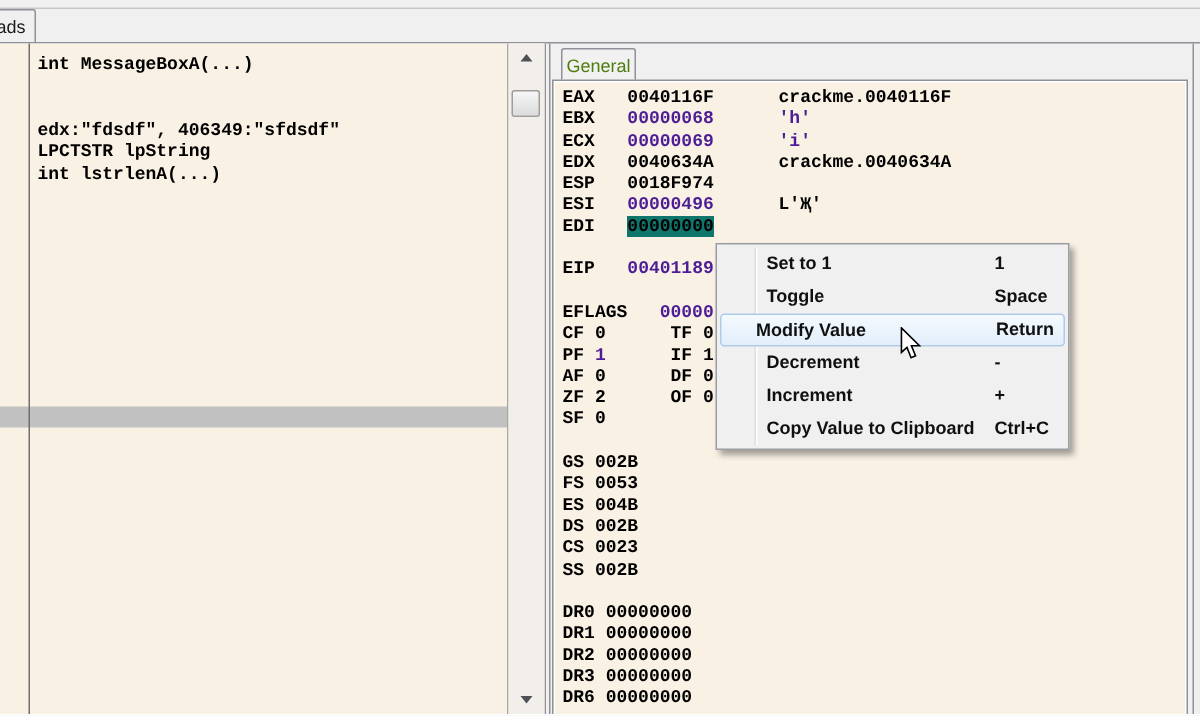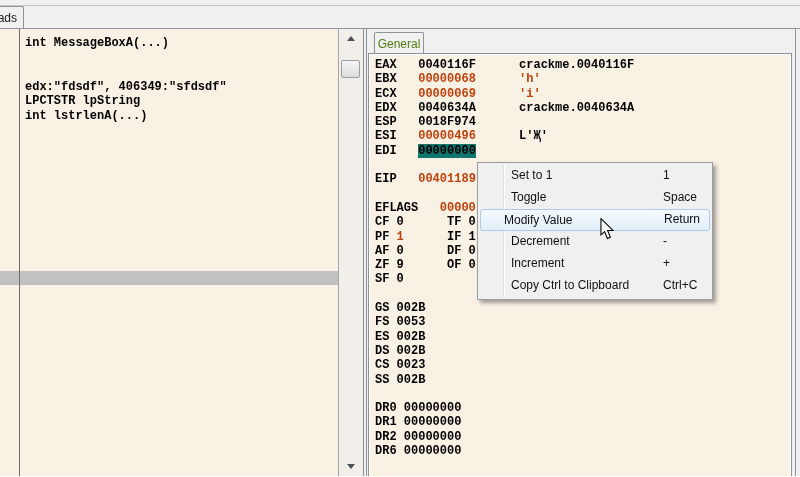--- a/index.html
+++ b/index.html
@@ -37,30 +37,30 @@
   
   #reg-dock-left{left:366px;top:29px;height:448px;background:#8E9199;}
   #reg-dock-right{left:795px;top:29px;height:448px;background:#8E9199;}
   #general-tab{position:absolute;left:374px;top:32px;width:50px;height:22px;box-sizing:border-box;
      background:#F1F1F1;border:1px solid #8E9199;border-bottom:none;border-radius:2px 2px 0 0;
      font-size:12px;color:#4d7c0f;text-align:center;padding-top:4px;}
   #registers-frame{position:absolute;left:368px;top:53px;width:424px;height:430px;box-sizing:border-box;
      border:1px solid #8E9199;background:#FAF1E5;box-shadow:inset 0 0 0 1px #FFFFFF;}
   #register-rows{position:absolute;left:375px;top:58px;z-index:2;}
   .reg-row{height:14.3px;white-space:pre;line-height:14.3px;}
-  .reg-row .red{color:#c2410c;}
+  .reg-row .red{color:#4c1d95;}
   .reg-row .sel{background:#0f766e;}
 
   
   #context-menu{position:absolute;left:477px;top:162px;width:236px;box-sizing:border-box;z-index:5;
      background:#F0F0F0;border:1px solid #9A9DA1;padding:2px;margin:0;list-style:none;
      box-shadow:3px 3px 4px rgba(0,0,0,0.35);}
   #menu-gutter-line{position:absolute;left:25px;top:2px;bottom:2px;width:1px;background:#DDDEE0;box-shadow:1px 0 0 #FFFFFF;}
   #context-menu li{position:relative;height:22px;line-height:21px;box-sizing:border-box;
-     padding-left:31px;font-size:12px;color:#101010;}
+     padding-left:31px;font-size:12px;color:#101010;font-weight:bold;}
   #context-menu li .shortcut{position:absolute;left:183px;top:0;}
   #context-menu li.hl{border:1px solid #AECBEA;border-radius:3px;
      background:linear-gradient(#F4FAFE,#E2EEFA);padding-left:23px;}
   #context-menu li.hl .shortcut{top:-1px;}
 
   
   #mouse-cursor{position:absolute;left:600px;top:218px;z-index:10;}
 </style>
 </head>
 <body>
@@ -102,43 +102,44 @@
       <div class="reg-row"><span>ESP   </span><span>0018F974</span></div>
       <div class="reg-row"><span>ESI   </span><span class="red">00000496</span><span>      L'Җ'</span></div>
       <div class="reg-row"><span>EDI   </span><span class="sel">00000000</span></div>
       <div class="reg-row"> </div>
       <div class="reg-row"><span>EIP   </span><span class="red">00401189</span></div>
       <div class="reg-row"> </div>
       <div class="reg-row"><span>EFLAGS   </span><span class="red">00000</span></div>
       <div class="reg-row"><span>CF 0      TF 0</span></div>
       <div class="reg-row"><span>PF </span><span class="red">1</span><span>      IF 1</span></div>
       <div class="reg-row"><span>AF 0      DF 0</span></div>
-      <div class="reg-row"><span>ZF 9      OF 0</span></div>
+      <div class="reg-row"><span>ZF 2      OF 0</span></div>
       <div class="reg-row"><span>SF 0</span></div>
       <div class="reg-row"> </div>
       <div class="reg-row"><span>GS 002B</span></div>
       <div class="reg-row"><span>FS 0053</span></div>
-      <div class="reg-row"><span>ES 002B</span></div>
+      <div class="reg-row"><span>ES 004B</span></div>
       <div class="reg-row"><span>DS 002B</span></div>
       <div class="reg-row"><span>CS 0023</span></div>
       <div class="reg-row"><span>SS 002B</span></div>
       <div class="reg-row"> </div>
       <div class="reg-row"><span>DR0 00000000</span></div>
       <div class="reg-row"><span>DR1 00000000</span></div>
       <div class="reg-row"><span>DR2 00000000</span></div>
+      <div class="reg-row"><span>DR3 00000000</span></div>
       <div class="reg-row"><span>DR6 00000000</span></div>
     </div>
 
   <ul id="context-menu">
     <div id="menu-gutter-line"></div>
   <li><span>Set to 1</span><span class="shortcut">1</span></li>
       <li><span>Toggle</span><span class="shortcut">Space</span></li>
       <li class="hl"><span>Modify Value</span><span class="shortcut">Return</span></li>
       <li><span>Decrement</span><span class="shortcut">-</span></li>
       <li><span>Increment</span><span class="shortcut">+</span></li>
-      <li><span>Copy Ctrl to Clipboard</span><span class="shortcut">Ctrl+C</span></li>
+      <li><span>Copy Value to Clipboard</span><span class="shortcut">Ctrl+C</span></li>
     </ul>
 
   <svg id="mouse-cursor" width="15" height="22" viewBox="0 0 12 18.5">
     <path d="M0.5 0.5 L0.5 14.2 L3.6 11.4 L5.9 17.2 L8.4 16.1 L6.1 10.5 L10.6 10.5 Z" fill="#FFFFFF" stroke="#000000" stroke-width="0.9"></path>
   </svg>
 
 </div>
 
 </body></html>

